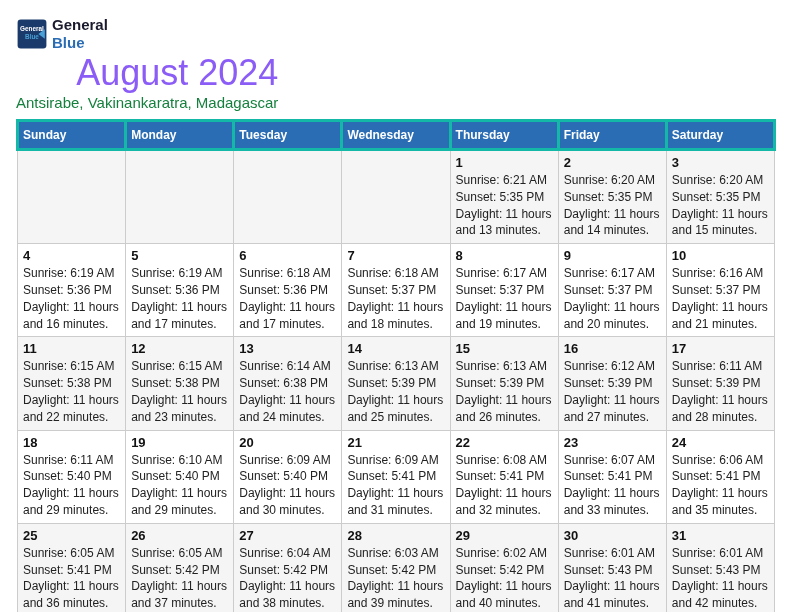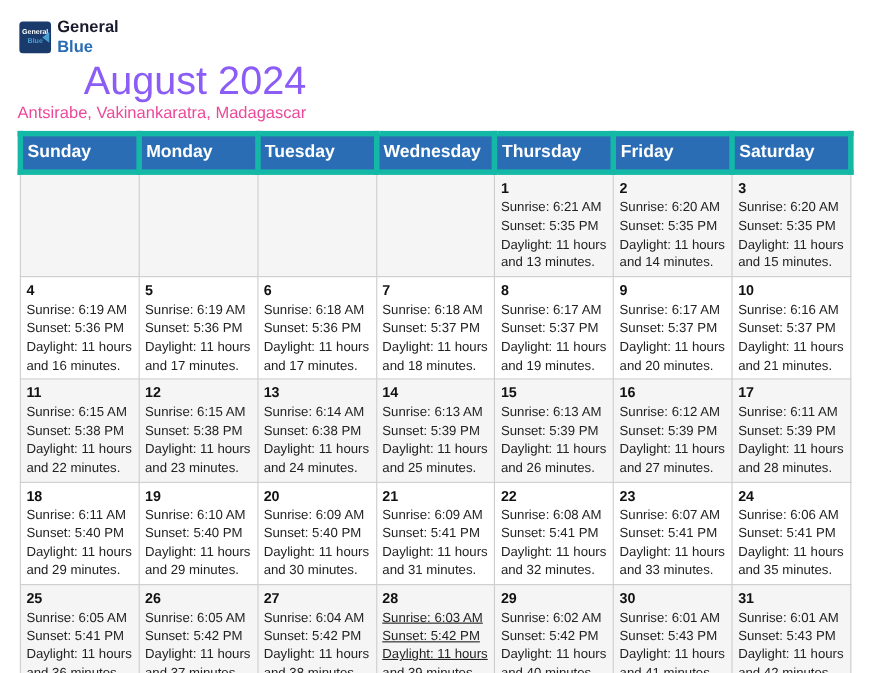--- a/index.html
+++ b/index.html
@@ -36,37 +36,37 @@
     .title-area {
       text-align: right;
     }
     .main-title {
       font-size: 36px;
       font-weight: normal;
       color: #8b5cf6;
     }
     .sub-title {
       font-size: 15px;
-      color: #ec4899;
+      color: #15803d;
     }
     table {
       width: 100%;
       border-collapse: collapse;
       font-size: 11px;
     }
     thead tr {
       background-color: #2a6db5;
       color: #fff;
     }
     thead th {
       padding: 6px 4px;
       text-align: left;
-      font-size: 16px;
+      font-size: 12px;
       font-weight: bold;
-      border: 5px solid #14b8a6;
+      border: 3px solid #14b8a6;
     }
     tbody tr {
       vertical-align: top;
     }
     tbody td {
       border: 1px solid #ccc;
       padding: 4px 5px;
       vertical-align: top;
       min-height: 80px;
       height: 90px;
@@ -324,21 +324,21 @@
         </td>
         <td>
           <div class="cell-date">27</div>
           <div class="cell-info" style="white-space: pre-line;">Sunrise: 6:04 AM
 Sunset: 5:42 PM
 Daylight: 11 hours
 and 38 minutes.</div>
         </td>
         <td>
           <div class="cell-date">28</div>
-          <div class="cell-info" style="white-space: pre-line; text-decoration: underline;">Sunrise: 6:03 AM
+          <div class="cell-info" style="white-space: pre-line;">Sunrise: 6:03 AM
 Sunset: 5:42 PM
 Daylight: 11 hours
 and 39 minutes.</div>
         </td>
         <td>
           <div class="cell-date">29</div>
           <div class="cell-info" style="white-space: pre-line;">Sunrise: 6:02 AM
 Sunset: 5:42 PM
 Daylight: 11 hours
 and 40 minutes.</div>

